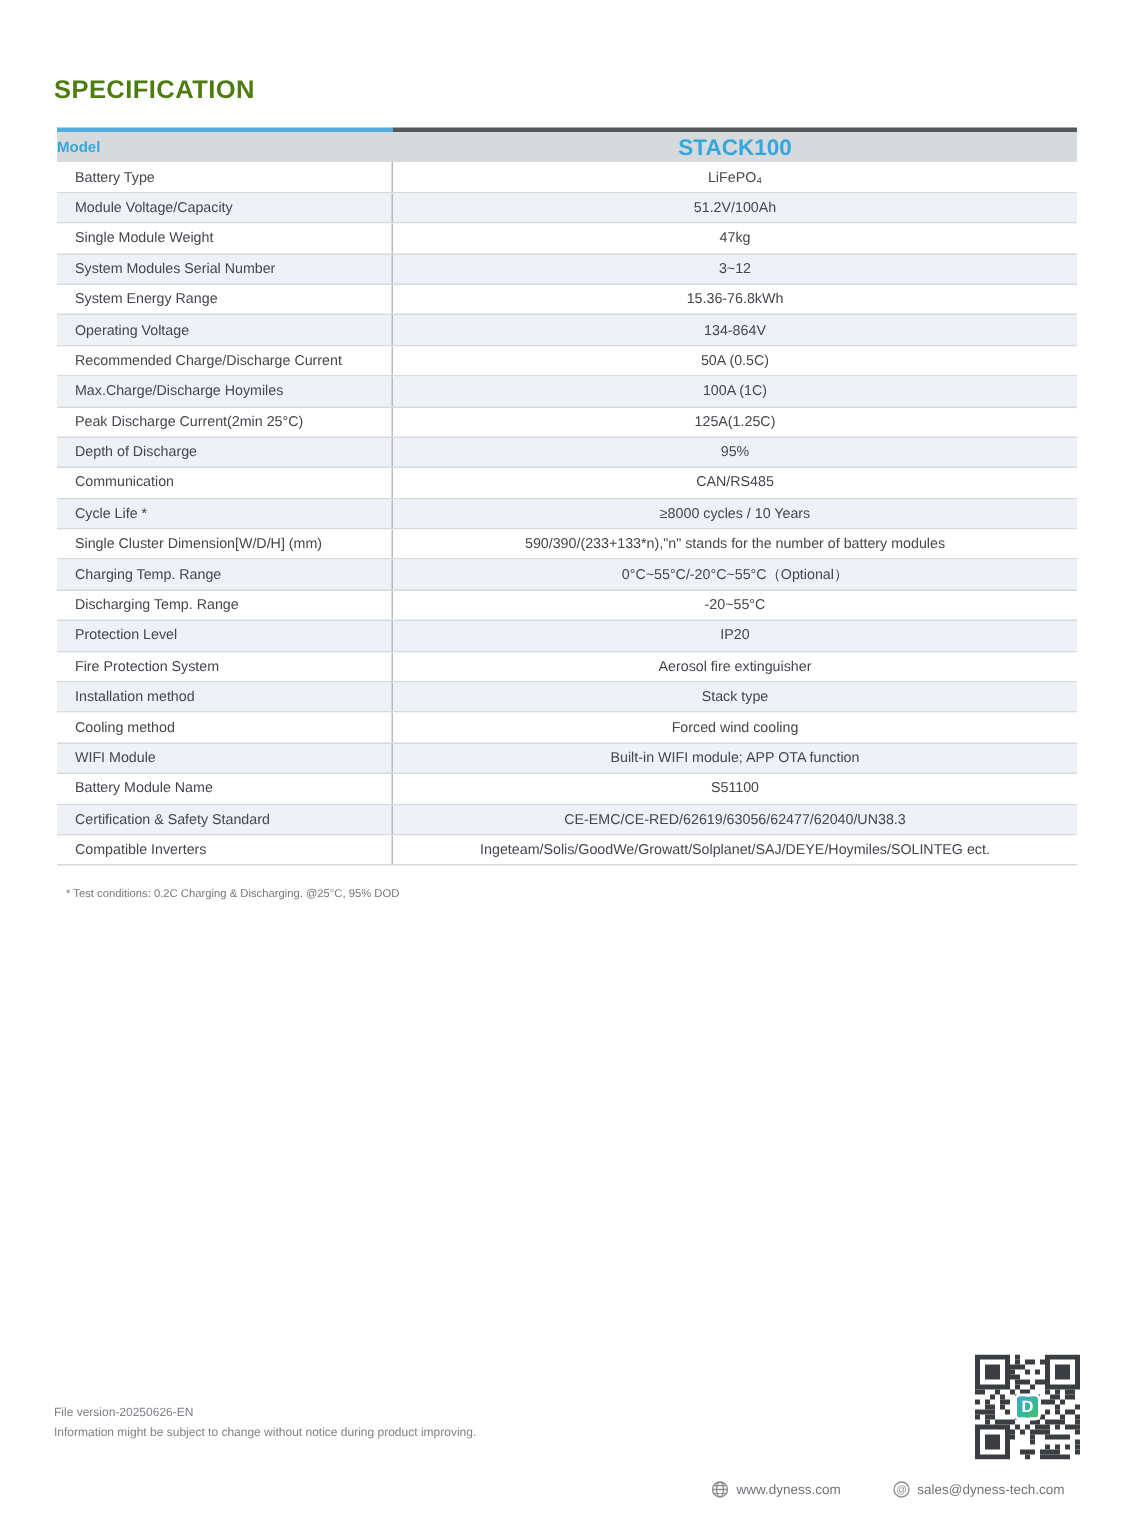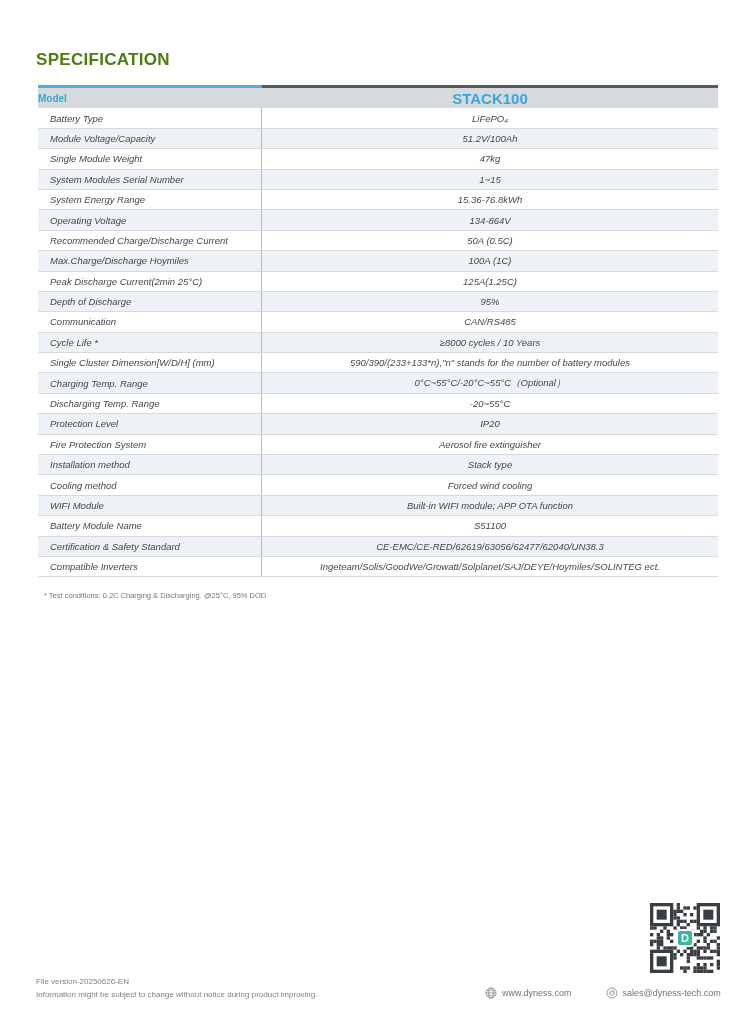--- a/index.html
+++ b/index.html
@@ -30,21 +30,20 @@
     font-size: 10px; font-weight: 700; color: #35A7DC;
   }
   .thead-row .h-value {
     flex: 1; text-align: center;
     font-size: 15px; font-weight: 700; color: #35A7DC;
   }
   .spec-row {
     display: flex; height: 20.4px; align-items: stretch;
     border-bottom: 1px solid #D6DADD; box-sizing: border-box;
     background: #ffffff;
-    font-style: italic;
   }
   .spec-row.alt { background: #EEF1F5; }
   .spec-row .cell-label {
     width: 224px; box-sizing: border-box; padding-left: 12px;
     display: flex; align-items: center;
     font-size: 9.5px; color: #43474D;
     border-right: 1px solid #B7BBC0;
   }
   .spec-row .cell-value {
     flex: 1; display: flex; align-items: center; justify-content: center;
@@ -61,24 +60,24 @@
   .qr-logo {
     position: absolute; left: 26px; top: 26px; width: 18px; height: 18px;
     border-radius: 4px;
     background: linear-gradient(135deg, #3FA8D8 0%, #35B89B 55%, #4CC06A 100%);
     display: flex; align-items: center; justify-content: center;
     color: #ffffff; font-size: 11px; font-weight: 700;
     border: 2px solid #ffffff; box-sizing: border-box;
   }
   .footer-left {
     position: absolute; left: 36px; top: 935px;
-    font-size: 8px; color: #7D8186; line-height: 13px; margin-top: 40px;
+    font-size: 8px; color: #7D8186; line-height: 13px;
   }
   .footer-right {
-    position: absolute; left: 485px; top: 987px;
+    position: absolute; left: 474px; top: 987px;
     display: flex; align-items: center; gap: 6px;
     font-size: 9px; color: #6F7378; text-align: right;
   }
   .footer-group { display: flex; align-items: center; gap: 5px; }
   .footer-group + .footer-group { margin-left: 28px; }
   .f-icon { width: 12px; height: 12px; display: inline-block; }
 </style>
 </head>
 <body>
 
@@ -101,21 +100,21 @@
       <div class="spec-row alt">
         <div class="cell-label">Module Voltage/Capacity</div>
         <div class="cell-value">51.2V/100Ah</div>
       </div>
       <div class="spec-row">
         <div class="cell-label">Single Module Weight</div>
         <div class="cell-value">47kg</div>
       </div>
       <div class="spec-row alt">
         <div class="cell-label">System Modules Serial Number</div>
-        <div class="cell-value">1~15</div>
+        <div class="cell-value">3~12</div>
       </div>
       <div class="spec-row">
         <div class="cell-label">System Energy Range</div>
         <div class="cell-value">15.36-76.8kWh</div>
       </div>
       <div class="spec-row alt">
         <div class="cell-label">Operating Voltage</div>
         <div class="cell-value">134-864V</div>
       </div>
       <div class="spec-row">

